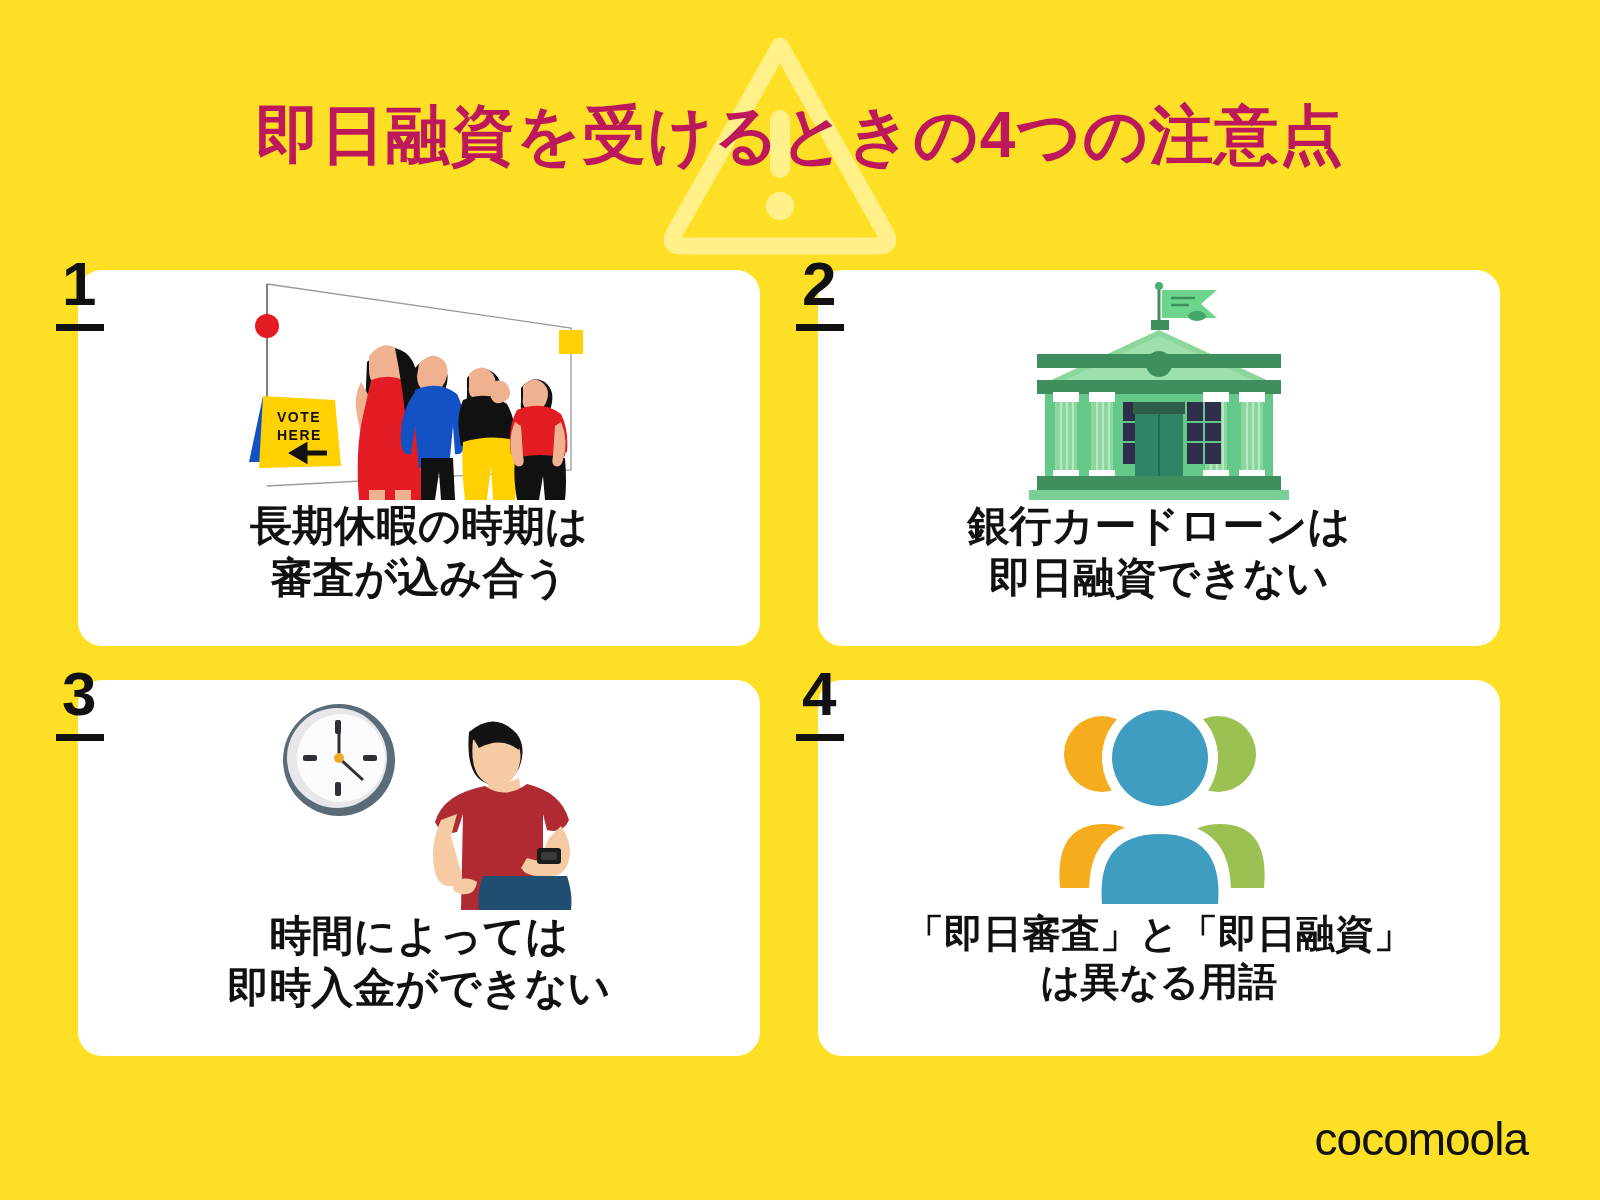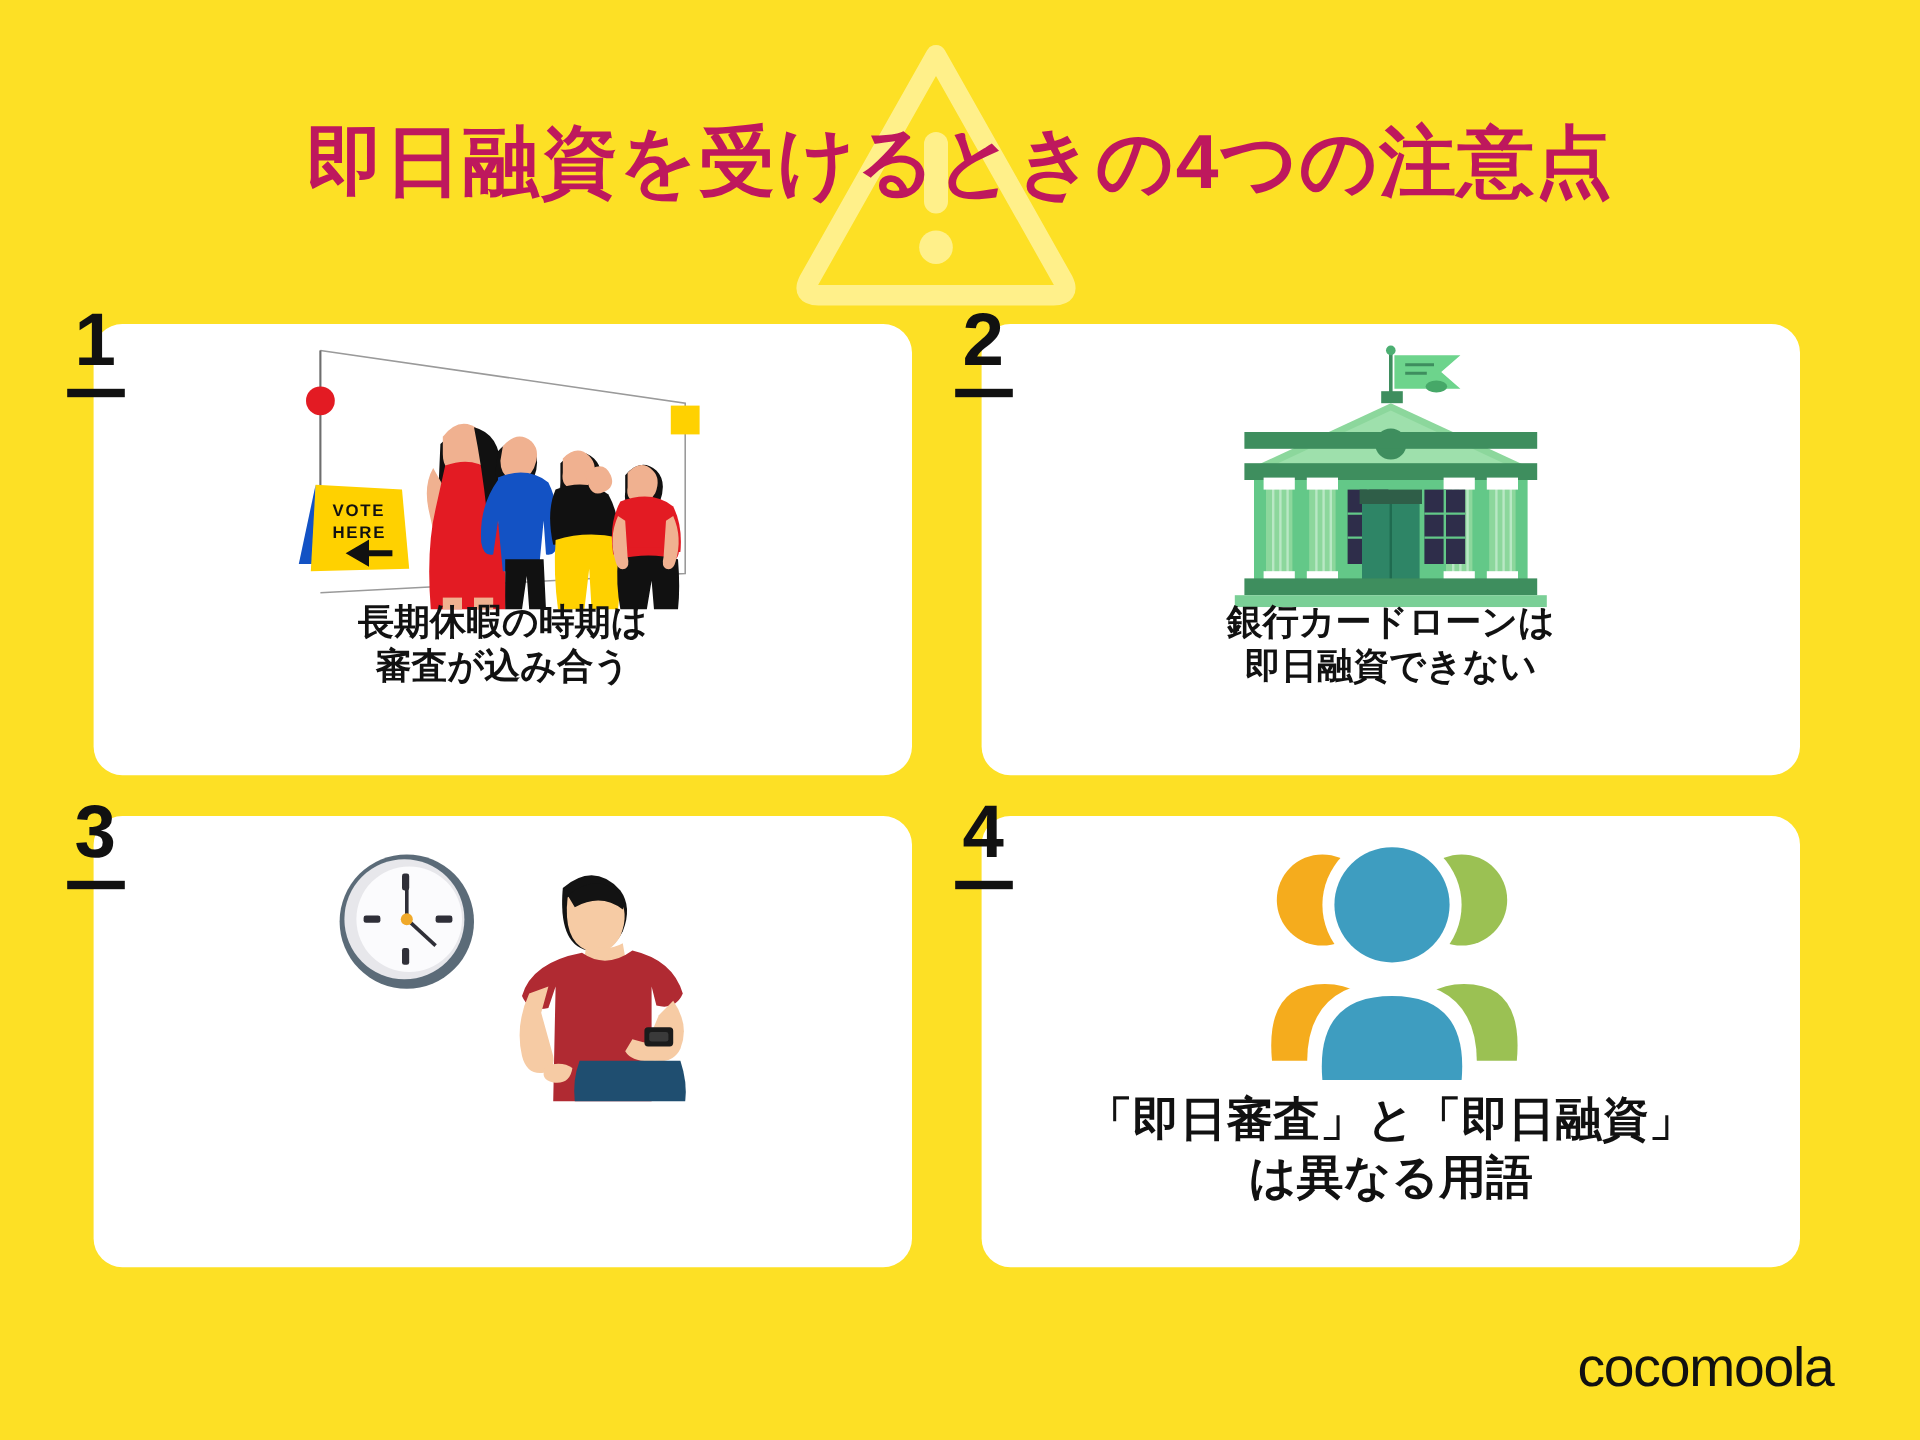--- a/index.html
+++ b/index.html
@@ -80,29 +80,29 @@
     width:48px; height:7px;
     background:#111111;
     margin-top:10px;
   }
 
   
   .illus {
     height:230px;
     width:100%;
     display:flex;
-    align-items:flex-start;
+    align-items:flex-end;
     justify-content:center;
     padding-top:8px;
   }
   .illus svg { display:block; }
 
   
   .caption {
-    font-size:30px;
+    font-size:42px;
     font-weight:bold;
     line-height:1.24;
     color:#111111;
     text-align:center;
     white-space:pre-line;
     padding:0 10px;
   }
   .caption.small { font-size:39px; }
 
   
@@ -316,20 +316,22 @@
           <path d="M182 140 q-12 26 -6 52 q4 16 18 14 q10 -2 8 -14 l-10 -36 l6 -22 Z" fill="#F6CBA4"></path>
           <path d="M196 200 q14 -4 22 2 q-2 14 -16 12 q-12 -2 -6 -14 Z" fill="#F6CBA4"></path>
           <path d="M302 146 q14 20 6 40 q-6 12 -20 10 q-10 -2 -8 -14 l10 -24 Z" fill="#F6CBA4"></path>
           <path d="M268 178 q20 6 30 4 q4 12 -10 14 q-20 2 -26 -8 Z" fill="#F6CBA4"></path>
           <rect x="278" y="168" width="24" height="16" rx="3" fill="#1B1B1B"></rect>
           <rect x="282" y="172" width="16" height="8" rx="2" fill="#3A3A3A"></rect>
 
           <path d="M224 196 l84 0 q6 18 4 34 l-92 0 q-2 -18 4 -34 Z" fill="#1F4E70"></path>
         </svg>
       </div>
+      <div class="caption">時間によっては
+即時入金ができない</div>
     </div>
     <div class="num">
       <span class="digit">3</span>
       <span class="rule"></span>
     </div>
   </div>
 
   <div class="card">
     <div class="card-inner">
       <div class="illus">

